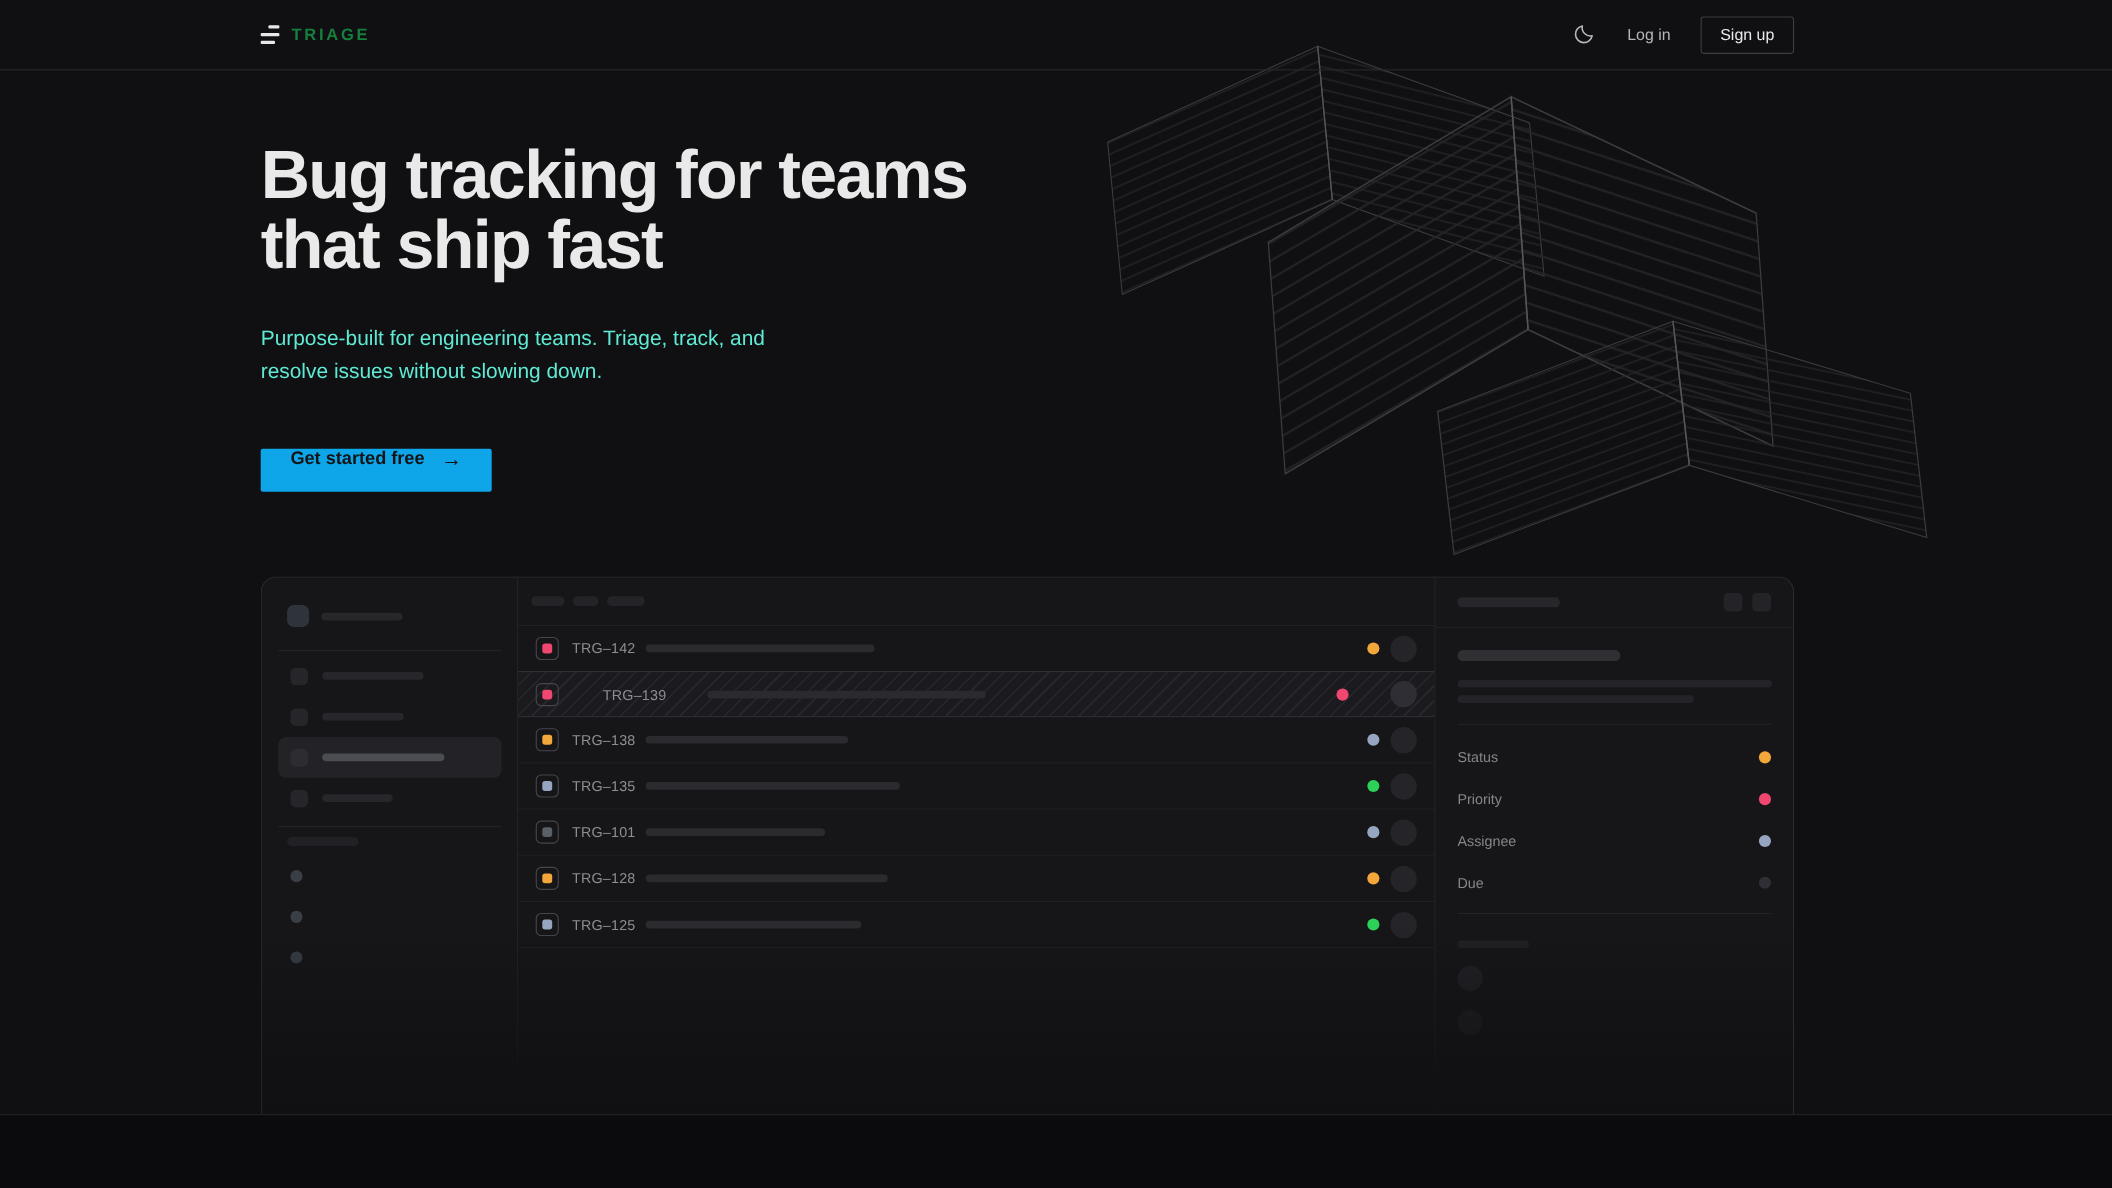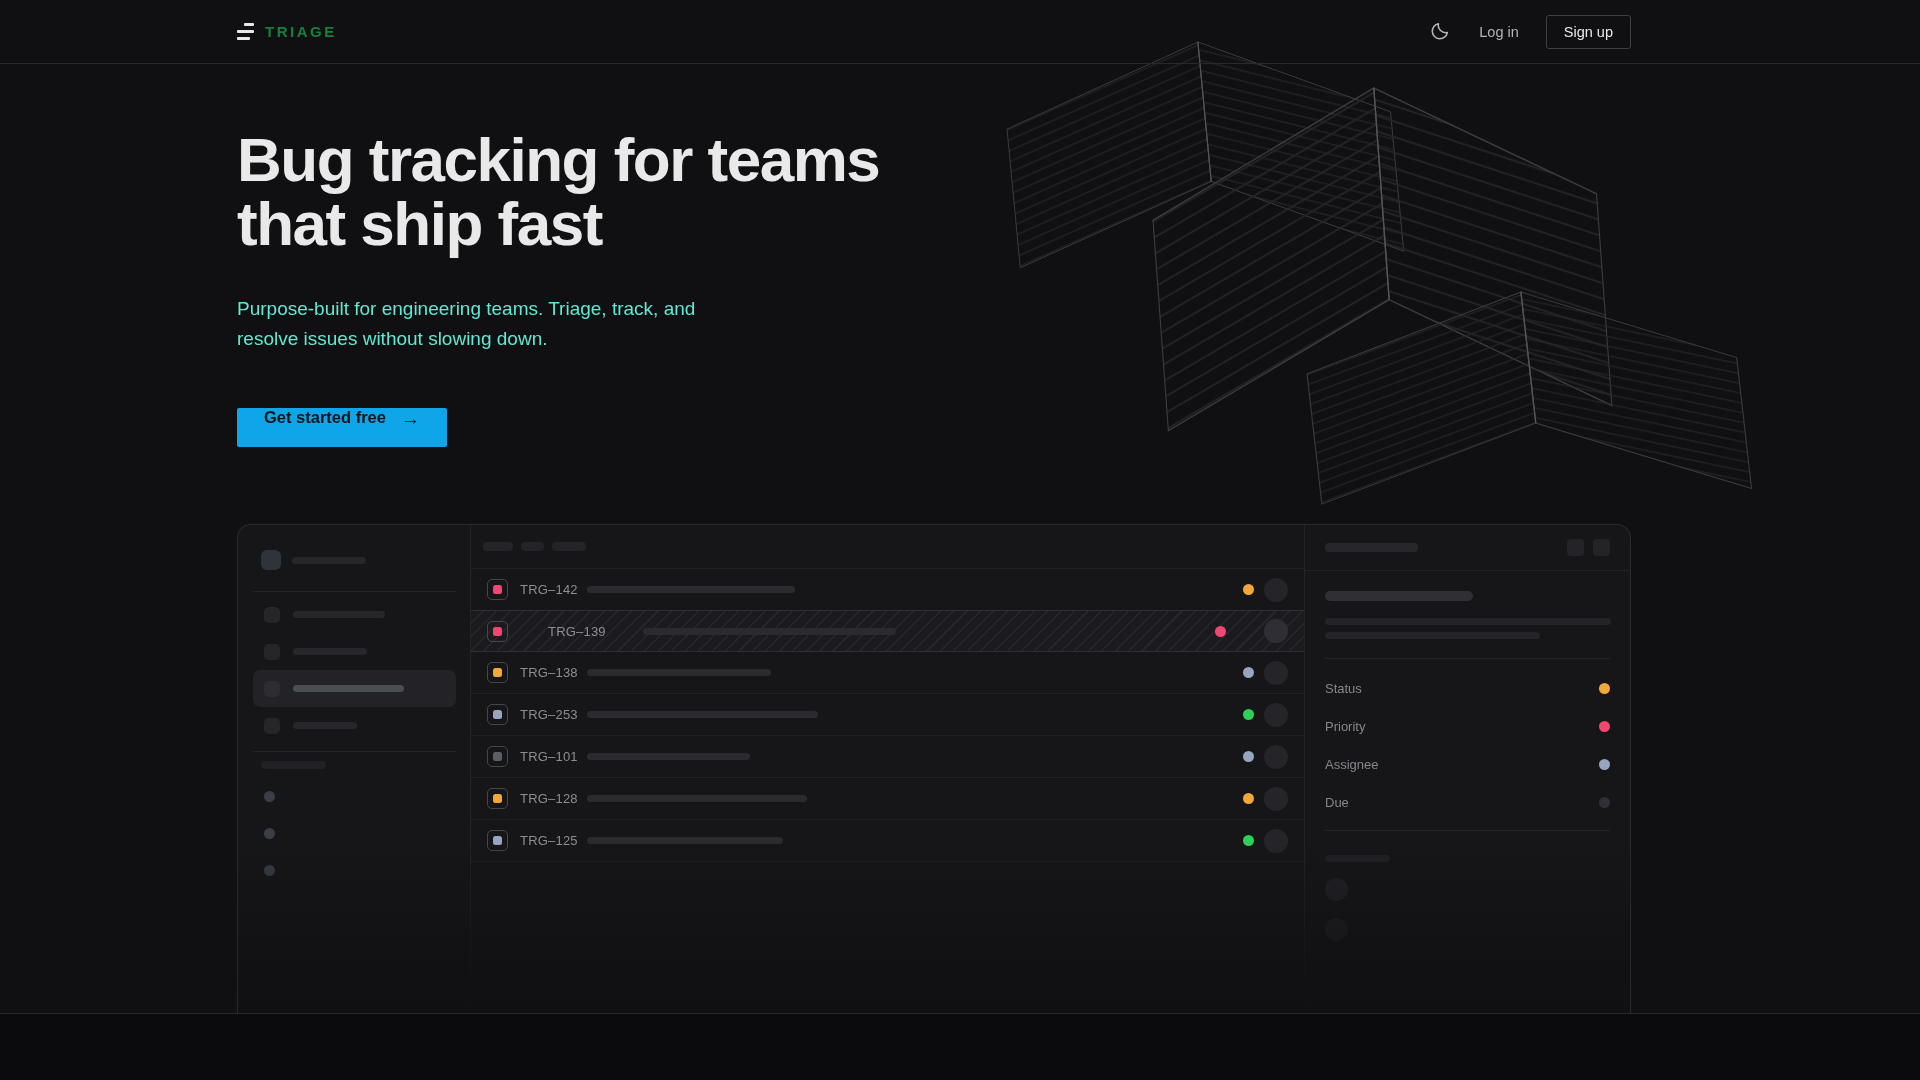--- a/index.html
+++ b/index.html
@@ -244,21 +244,21 @@
     <span class="ibar" style="width: 184px;"></span>
     <span class="sp"></span>
     <span class="idot" style="background: rgb(151, 166, 192);"></span>
     <span class="iav"></span>
   </div>
 
   <div class="row">
     <span class="ibox">
               <i class="iin" style="background: rgb(151, 166, 192);"></i>
             </span>
-    <span class="iid">TRG–253</span>
+    <span class="iid">TRG–135</span>
     <span class="ibar" style="width: 231px;"></span>
     <span class="sp"></span>
     <span class="idot" style="background: rgb(46, 209, 88);"></span>
     <span class="iav"></span>
   </div>
 
   <div class="row">
     <span class="ibox">
               <i class="iin" style="background: rgb(91, 95, 102);"></i>
             </span>

